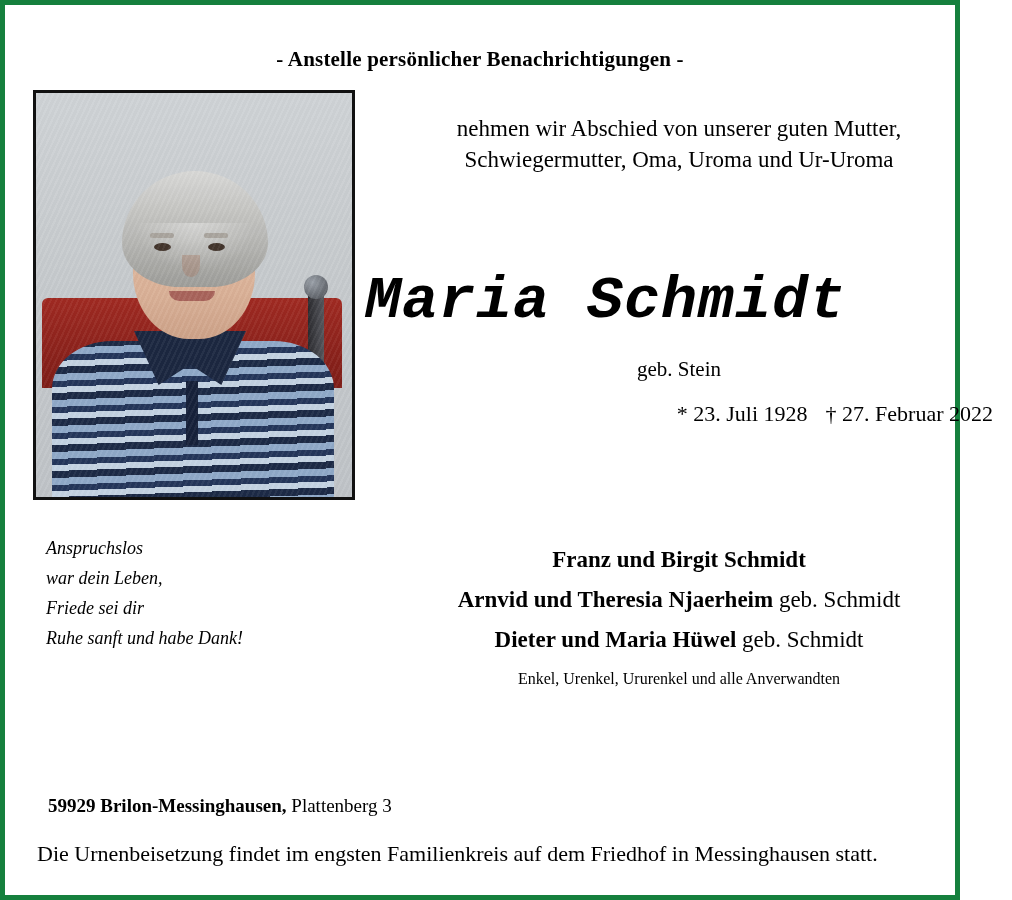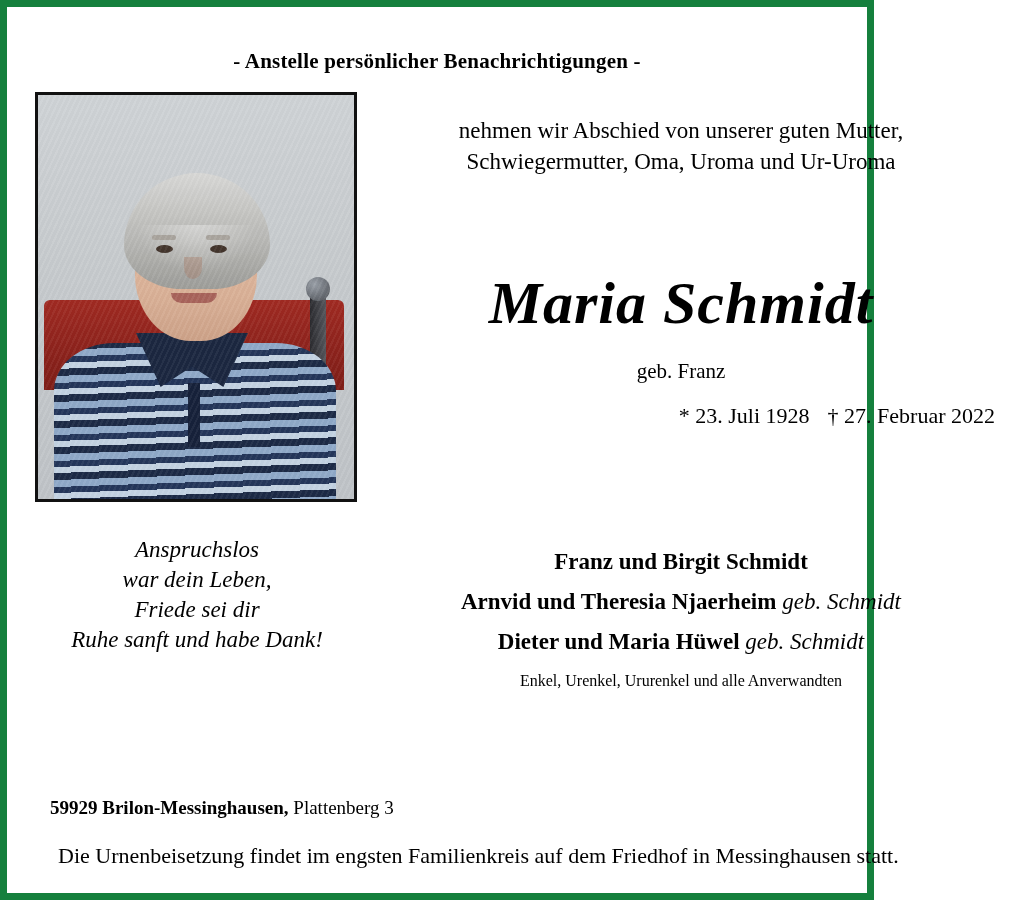--- a/index.html
+++ b/index.html
@@ -9,25 +9,25 @@
   }
   body {
     width: 1012px;
     height: 900px;
     font-family: "Liberation Serif", serif;
     color: #000000;
     overflow: hidden;
   }
   .page {
     position: relative;
-    width: 874px;
+    width: 960px;
     height: 900px;
     box-sizing: border-box;
     background: #ffffff;
-    border: 7px solid #15803d;
+    border: 5px solid #15803d;
   }
   .inner {
     position: absolute;
     left: 0; top: 0; right: 0; bottom: 0;
     padding: 0;
   }
 
   
   .headline {
     position: absolute;
@@ -194,22 +194,22 @@
     width: 628px;
     text-align: center;
     font-size: 23px;
     line-height: 31px;
   }
   .name {
     position: absolute;
     left: 360px;
     top: 262px;
     width: 628px;
-    text-align: center;
-    font-family: Liberation Serif, serif;
+    text-align: left;
+    font-family: Liberation Mono, monospace;
     font-style: italic;
     font-weight: bold;
     font-size: 60px;
     letter-spacing: 1px;
     white-space: nowrap;
   }
   .birthname {
     position: absolute;
     left: 360px;
     top: 352px;
@@ -223,63 +223,62 @@
     top: 396px;
     width: 628px;
     text-align: right;
     font-size: 22px;
   }
   .dates .sep { display:inline-block; width: 18px; }
 
   
   .poem {
     position: absolute;
-    left: 30px;
+    left: 41px;
     top: 528px;
     width: 320px;
-    text-align: center;
+    text-align: left;
     font-style: italic;
-    font-size: 23px;
+    font-size: 18px;
     line-height: 30px;
   }
 
   
   .family {
     position: absolute;
     left: 360px;
     top: 535px;
     width: 628px;
     text-align: center;
   }
   .fam-line {
     font-size: 23px;
     line-height: 40px;
   }
   .fam-line b { font-weight: bold; margin-top: 18px; }
-  .fam-line .reg { font-weight: normal; font-style: italic; }
+  .fam-line .reg { font-weight: normal; }
   .fam-last {
     font-size: 16px;
     line-height: 38px;
   }
 
   
   .address {
     position: absolute;
     left: 43px;
     top: 790px;
     font-size: 19px;
   }
   .address b { font-weight: bold; }
   .footer-note {
     position: absolute;
     left: 32px;
     top: 836px;
     width: 946px;
     font-size: 22px;
-    margin-left: 19px;
   }
 </style>
 </head>
 <body>
 
 <div class="page">
   <div class="inner">
 
     <div class="headline">- Anstelle persönlicher Benachrichtigungen -</div>
 
@@ -303,21 +302,21 @@
       </div>
     </div>
 
     <div class="intro">
       <div>nehmen wir Abschied von unserer guten Mutter,</div>
       <div>Schwiegermutter, Oma, Uroma und Ur-Uroma</div>
     </div>
 
     <div class="name">Maria Schmidt</div>
 
-    <div class="birthname">geb. Franz</div>
+    <div class="birthname">geb. Stein</div>
 
     <div class="dates">
       <span>* 23. Juli 1928</span><span class="sep"></span><span>† 27. Februar 2022</span>
     </div>
 
     <div class="poem">
       <div>Anspruchslos</div>
       <div>war dein Leben,</div>
       <div>Friede sei dir</div>
       <div>Ruhe sanft und habe Dank!</div>

